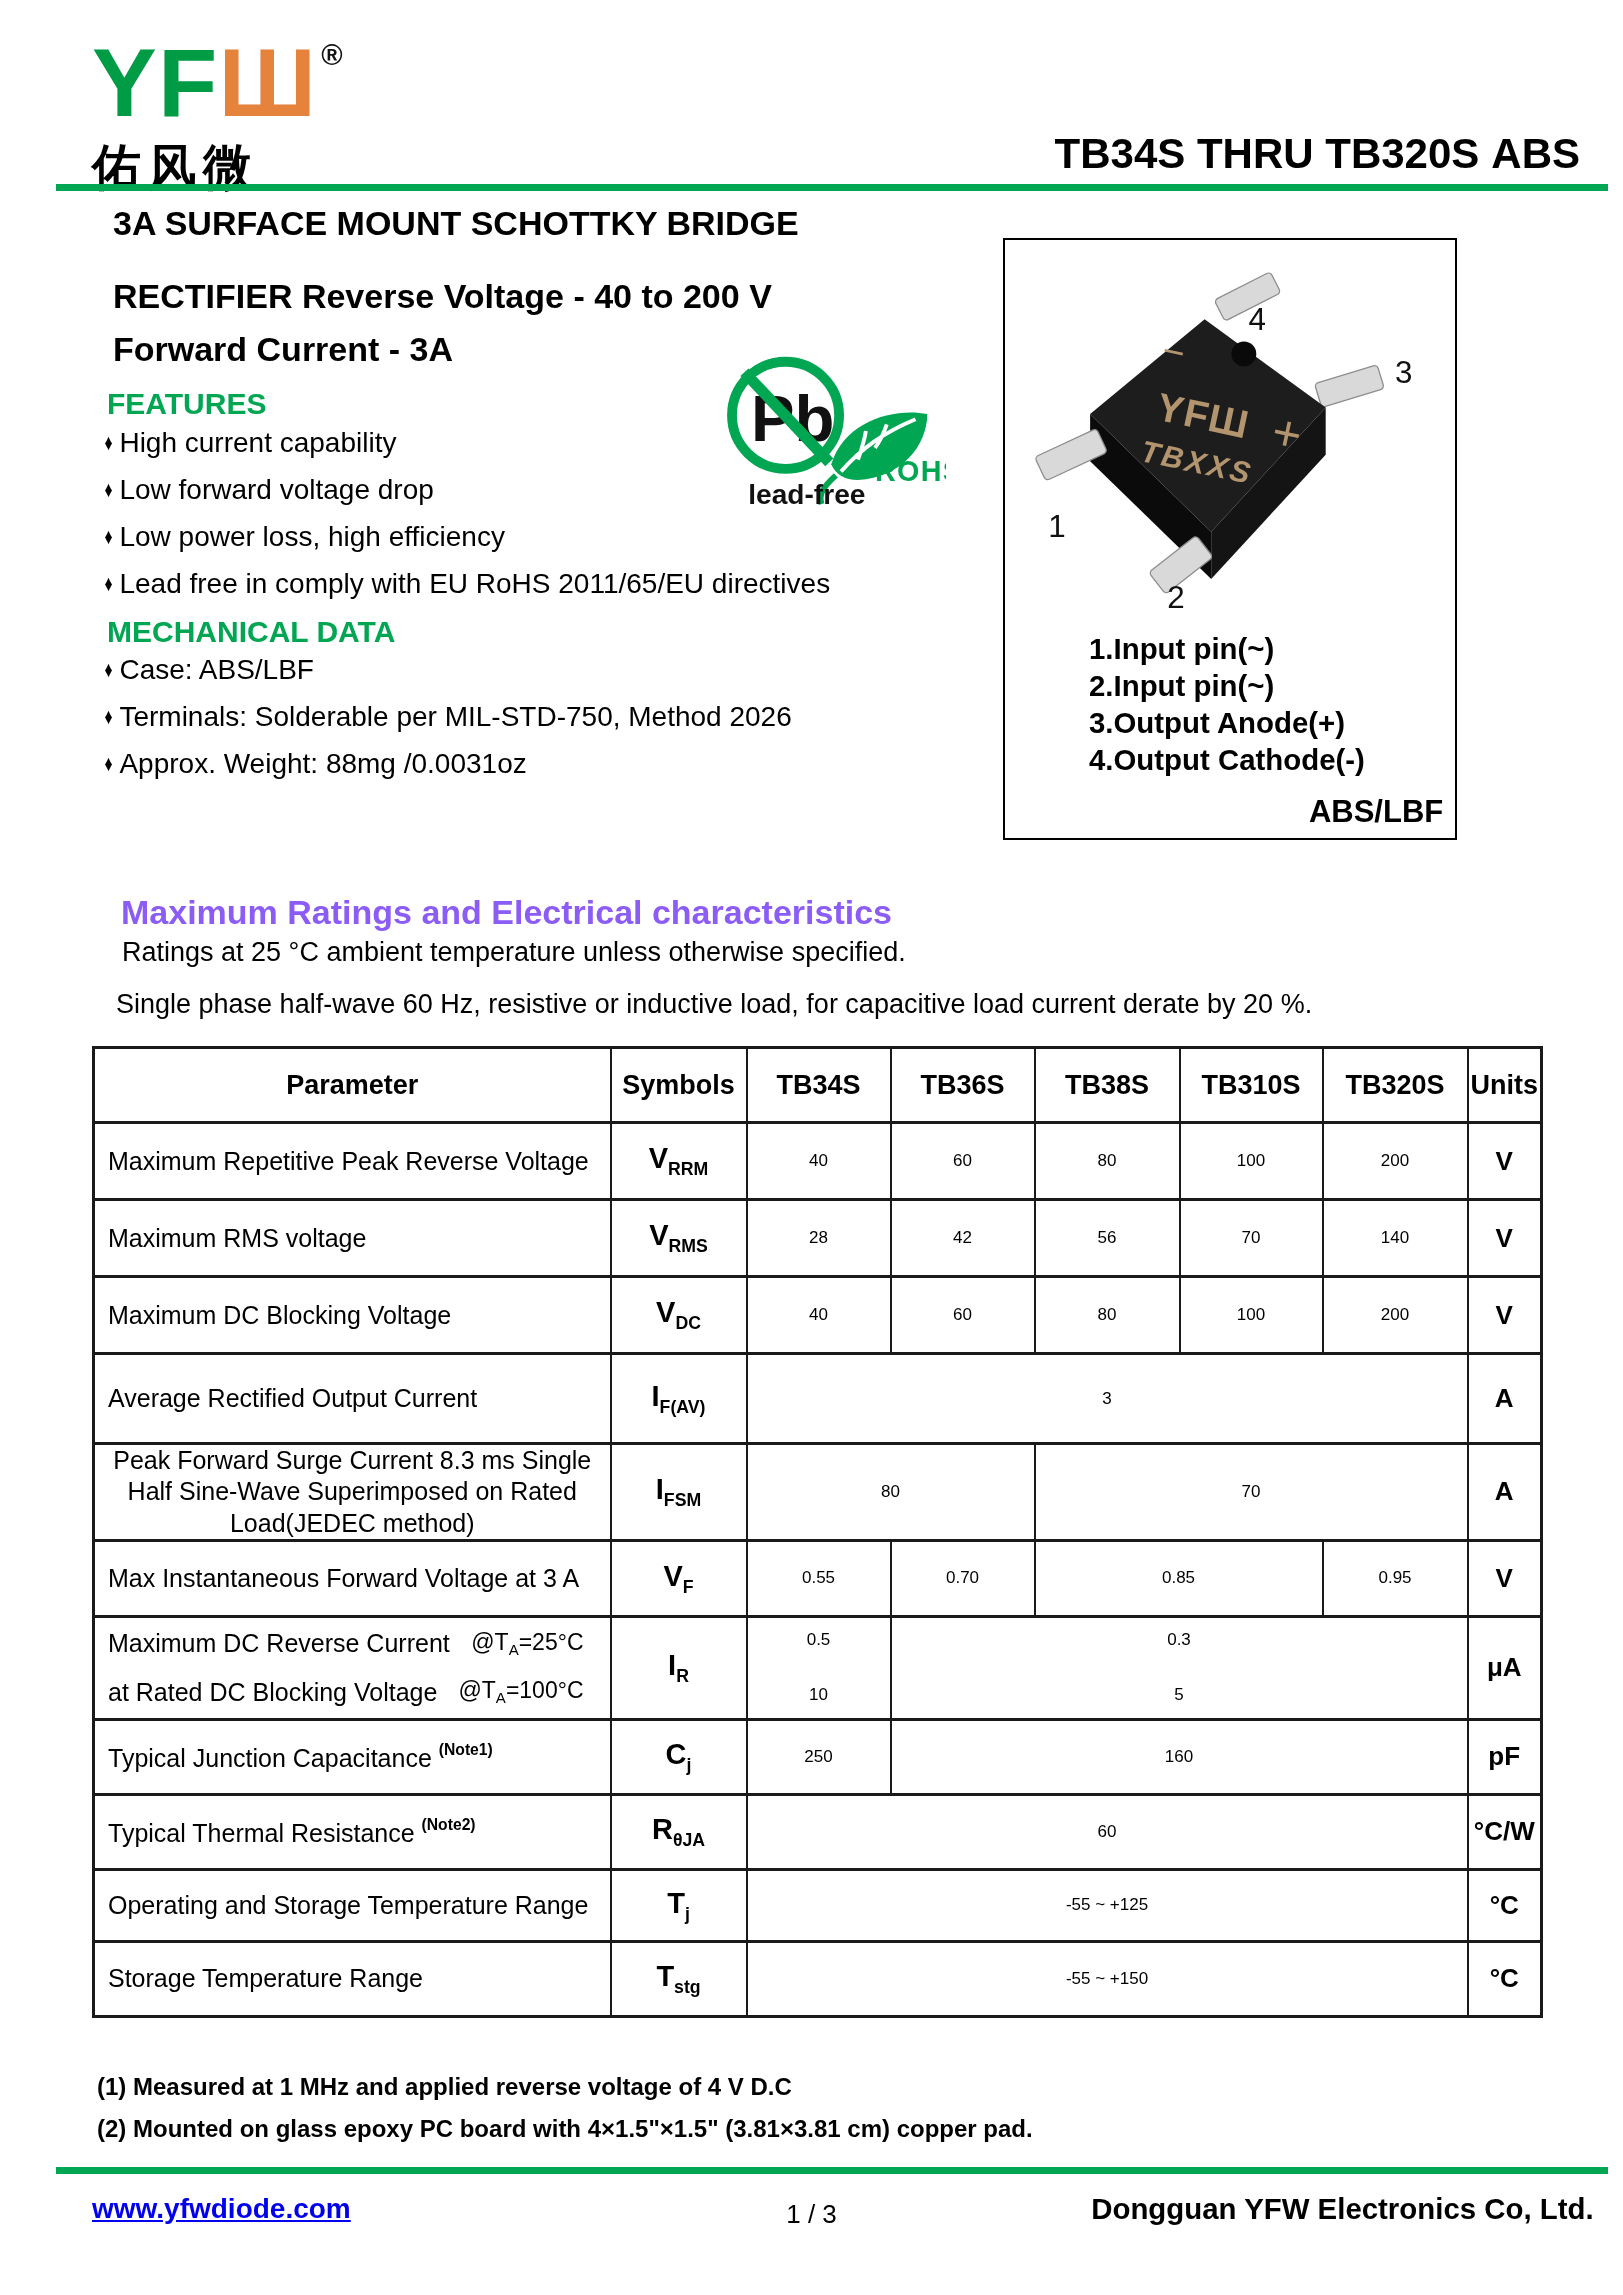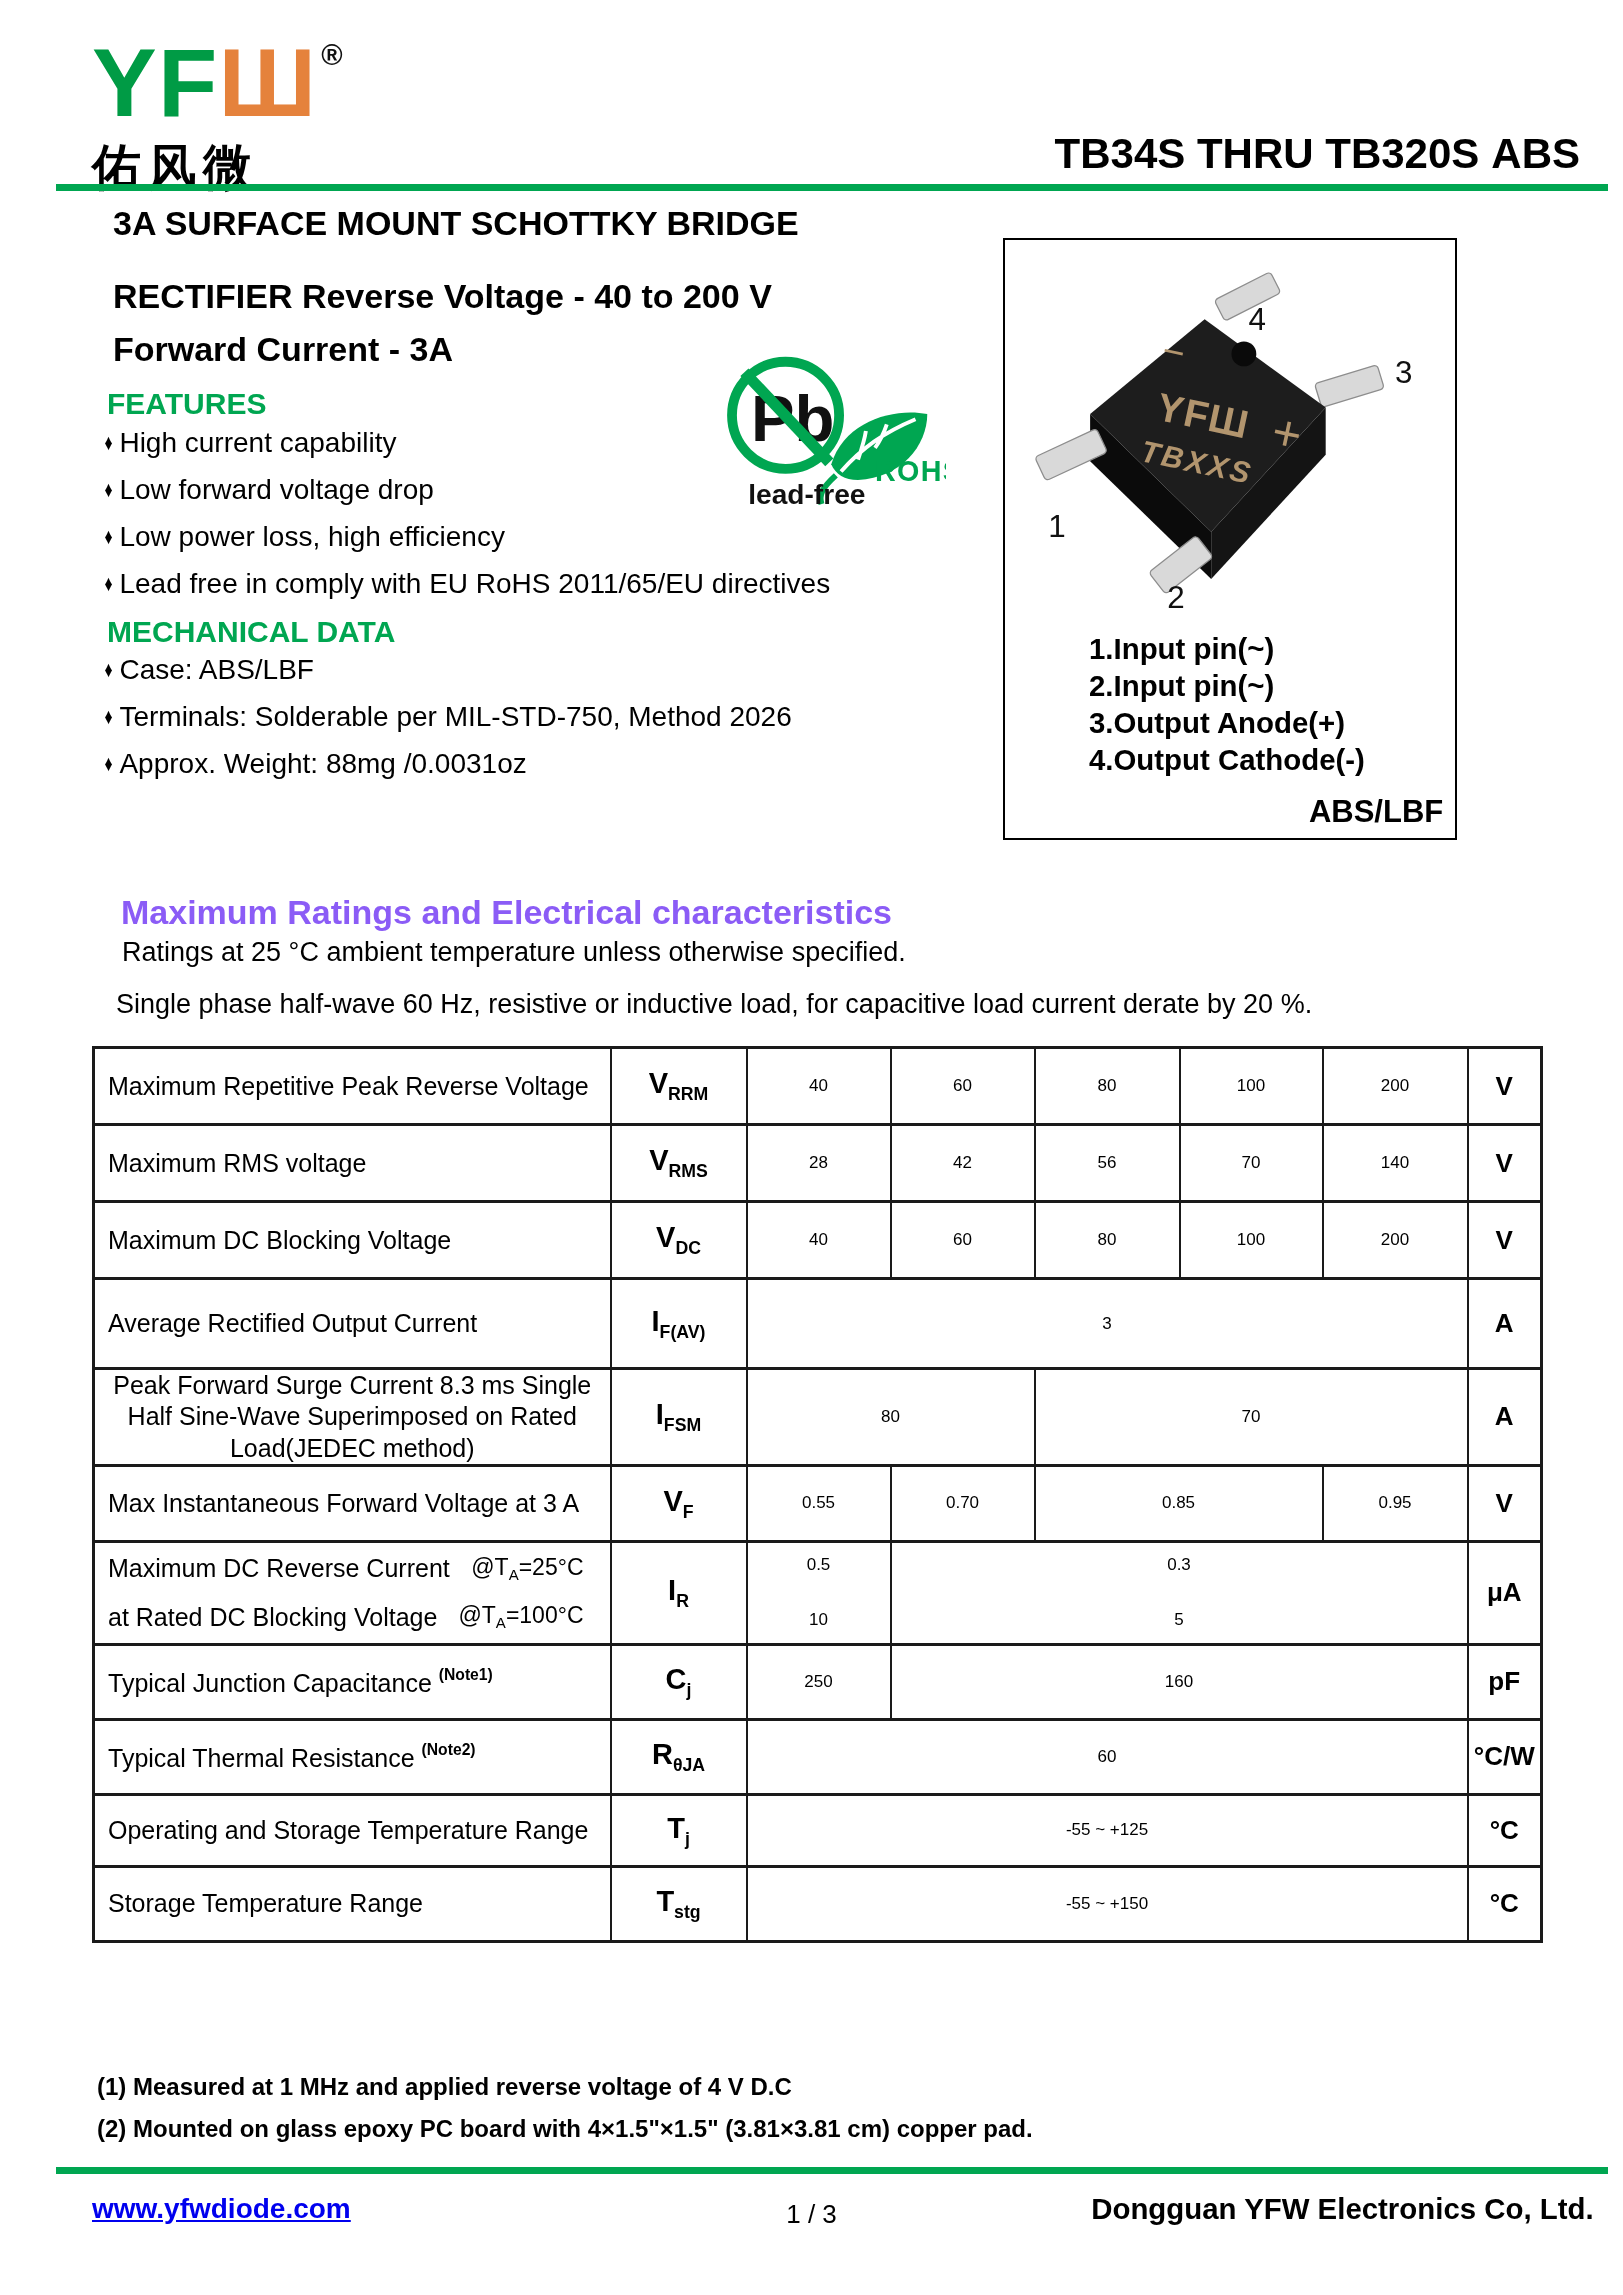--- a/index.html
+++ b/index.html
@@ -192,20 +192,30 @@
       <col style="width:517px">
         <col style="width:136px">
         <col style="width:144px">
         <col style="width:144px">
       <col style="width:145px">
         <col style="width:143px">
         <col style="width:145px">
         <col style="width:74px">
     </colgroup>
     <tbody>
+        <tr class="rh-hdr">
+      <th>Parameter</th>
+      <th>Symbols</th>
+      <th>TB34S</th>
+      <th>TB36S</th>
+      <th>TB38S</th>
+      <th>TB310S</th>
+      <th>TB320S</th>
+      <th>Units</th>
+    </tr>
     <tr class="rh-v">
       <td class="param">Maximum Repetitive Peak Reverse Voltage</td>
       <td class="sym"><span>V</span><span class="sub">RRM</span></td>
       <td class="val">40</td>
       <td class="val">60</td>
       <td class="val">80</td>
       <td class="val">100</td>
       <td class="val">200</td>
       <td class="unit">V</td>
     </tr>

